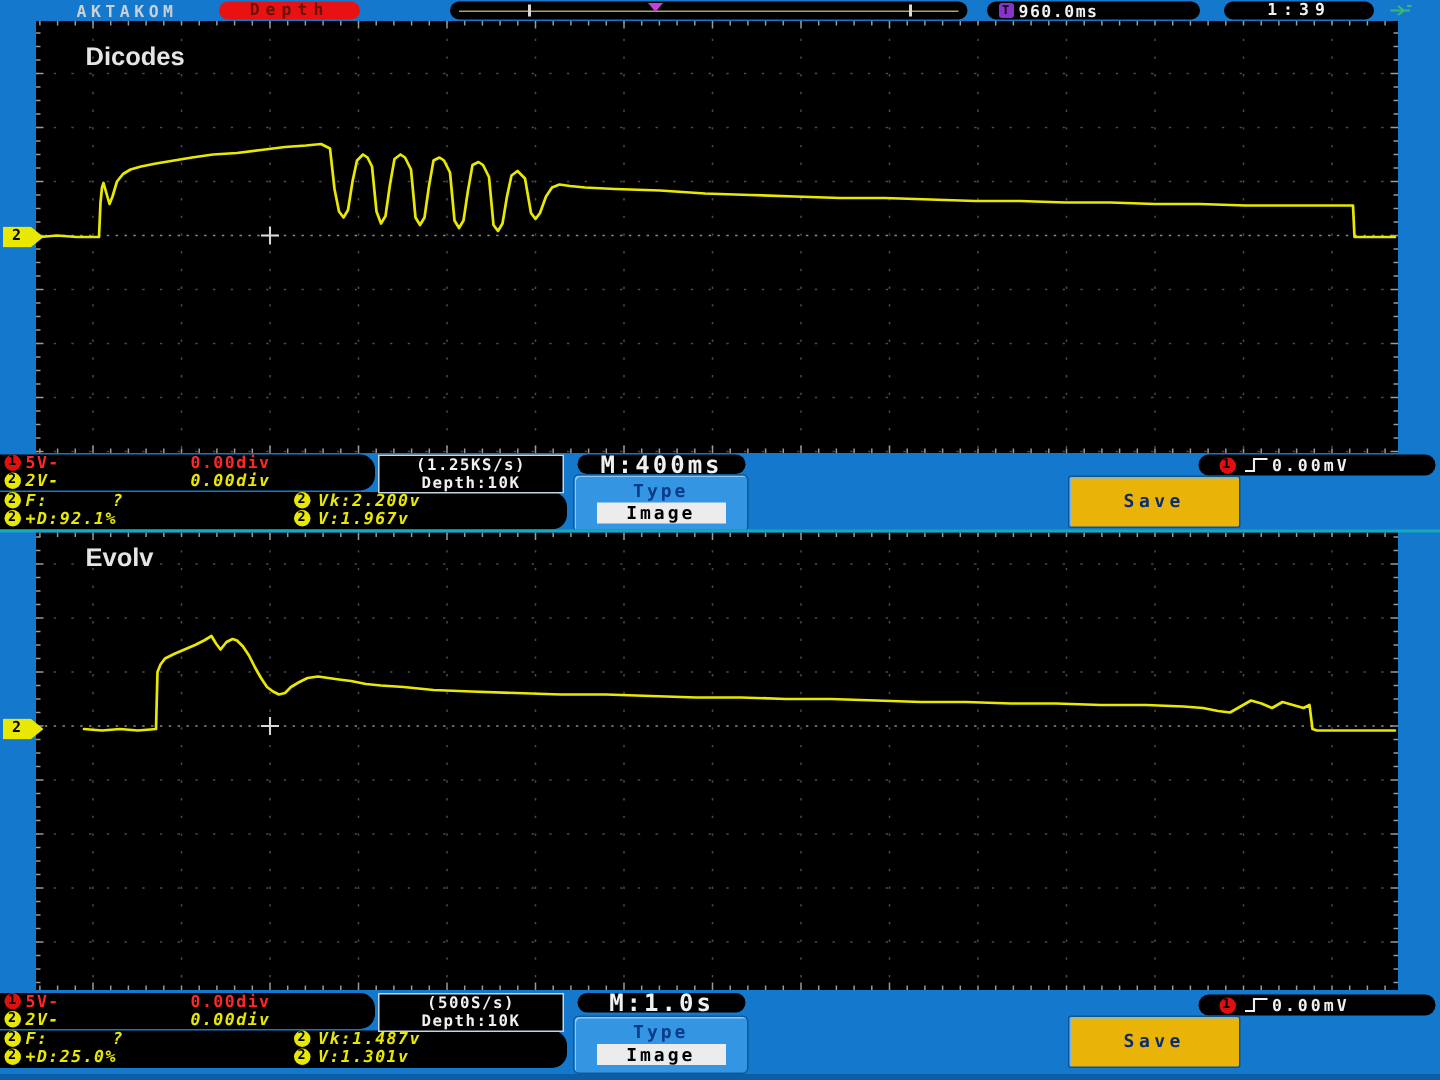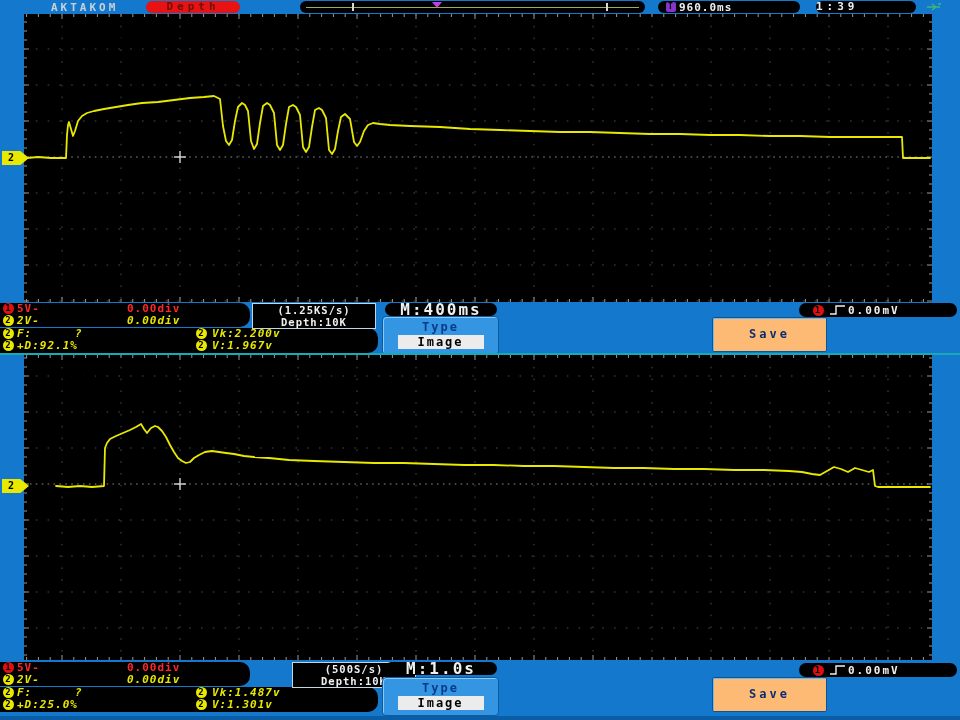--- a/index.html
+++ b/index.html
@@ -23,43 +23,43 @@
   .mpill{position:absolute;left:385px;width:112px;height:13px;background:#000;border-radius:7px;
          color:#f0f0f0;font-size:16px;font-weight:bold;text-align:center;line-height:13px;letter-spacing:2px;}
   .trigpill{position:absolute;left:799px;width:158px;height:14px;background:#000;border-radius:8px;
             display:flex;align-items:center;color:#f0f0f0;font-size:11px;font-weight:bold;letter-spacing:2px;}
   .trigpill .badge{margin-left:14px;}
   .typepanel{position:absolute;left:382px;width:115px;height:37px;background:#3496e2;
              border:1px solid #0c5aa0;border-radius:4px;box-shadow:inset 1px 1px 0 #8cc8f2;}
   .typepanel .tlabel{text-align:center;color:#0a3a8a;font-size:12px;font-weight:bold;letter-spacing:2px;margin-top:3px;}
   .typepanel .chip{width:86px;margin:1px auto 0;background:#ececec;color:#000;
                    font-size:12px;font-weight:bold;letter-spacing:2px;text-align:center;}
-  .savebtn{position:absolute;left:712px;width:113px;height:33px;background:#fdba74;
+  .savebtn{position:absolute;left:712px;width:113px;height:33px;background:#eab308;
            border:1px solid #0c5494;box-shadow:inset 1px 1px 0 #74b8ec;border-radius:2px;
            color:#0a2c74;font-size:12px;font-weight:bold;letter-spacing:3px;text-align:center;line-height:33px;cursor:pointer;}
   .chbadge{position:absolute;left:2px;width:27px;height:14px;background:#e8e800;color:#000;
            font-size:10px;font-weight:bold;line-height:14px;padding-left:6px;box-sizing:border-box;
            clip-path:polygon(0 0,68% 0,100% 50%,68% 100%,0 100%);}
-  .annot{position:absolute;color:#000000;font-family:"Liberation Sans","DejaVu Sans",sans-serif;
+  .annot{position:absolute;color:#e5e5e5;font-family:"Liberation Sans","DejaVu Sans",sans-serif;
          font-weight:bold;font-size:17px;letter-spacing:0;}
   .topbar{position:absolute;left:0;top:0;width:960px;height:14px;background:#1478cc;}
   .brand{position:absolute;left:27px;top:1px;color:#c8d0d8;font-size:11px;font-weight:bold;letter-spacing:3px;margin-left:24px;}
   .stopoval{position:absolute;left:146px;top:1px;width:94px;height:12px;background:#e81212;border-radius:6px;
             color:#6b1208;font-size:11px;font-weight:bold;letter-spacing:4px;text-align:center;line-height:12px;cursor:pointer;}
   .recbar{position:absolute;left:300px;top:1px;width:345px;height:12px;background:#000;border-radius:6px;}
   .recline{position:absolute;left:6px;right:6px;top:6px;height:1px;background:#a8a858;}
   .bracket{position:absolute;top:2px;width:2px;height:8px;background:#d8d8d8;}
   .trimark{position:absolute;top:1px;width:0;height:0;border-left:5px solid transparent;
            border-right:5px solid transparent;border-top:6px solid #c040e0;}
   .ttpill{position:absolute;left:658px;top:1px;width:142px;height:12px;background:#000;border-radius:6px;
           display:flex;align-items:center;color:#f0f0f0;font-size:11px;font-weight:bold;letter-spacing:1px;}
   .ticon{width:10px;height:10px;background:#8833cc;border-radius:2px;margin-left:8px;margin-right:3px;
          color:#000;font-size:8px;font-weight:bold;text-align:center;line-height:10px;}
   .clockpill{position:absolute;left:816px;top:1px;width:100px;height:12px;background:#000;border-radius:6px;
-             color:#f0f0f0;font-size:11px;font-weight:bold;letter-spacing:4px;line-height:12px;}
+             color:#f0f0f0;font-size:11px;font-weight:bold;letter-spacing:4px;text-align:center;line-height:12px;}
   .divider{position:absolute;left:0;top:353px;width:960px;height:2px;background:#16aab6;}
   .botstrip{position:absolute;left:0;top:716px;width:960px;height:4px;background:#0b5ea6;}
   svg.grat{position:absolute;display:block;}
 </style>
 </head>
 <body>
 
 <div id="screen">
 
   <div>
@@ -662,21 +662,21 @@
           <span class="badge yel" style="left:196px;">2</span>
           <span class="t yel-t" style="left:212px;">Vk:1.487v</span>
         </div>
         <div class="row" style="top:12px;">
           <span class="badge yel" style="left:3px;">2</span>
           <span class="t yel-t" style="left:17px;">+D:25.0%</span>
           <span class="badge yel" style="left:196px;">2</span>
           <span class="t yel-t" style="left:212px;">V:1.301v</span>
         </div>
       </div>
-      <div class="acqbox" style="top:2px;margin-left:40px;">
+      <div class="acqbox" style="top:2px;">
         <div>(500S/s)</div>
         <div>Depth:10K</div>
       </div>
       <div class="mpill" style="top:2px;">M:1.0s</div>
       <div class="trigpill" style="top:3px;">
         <span class="badge red">1</span>
         <svg width="20" height="12" style="margin-left:4px;">
           <polyline points="2,10 8,10 8,2 17,2" stroke="#f0f0f0" stroke-width="1.4" fill="none"></polyline>
         </svg>
         <span>0.00mV</span>

